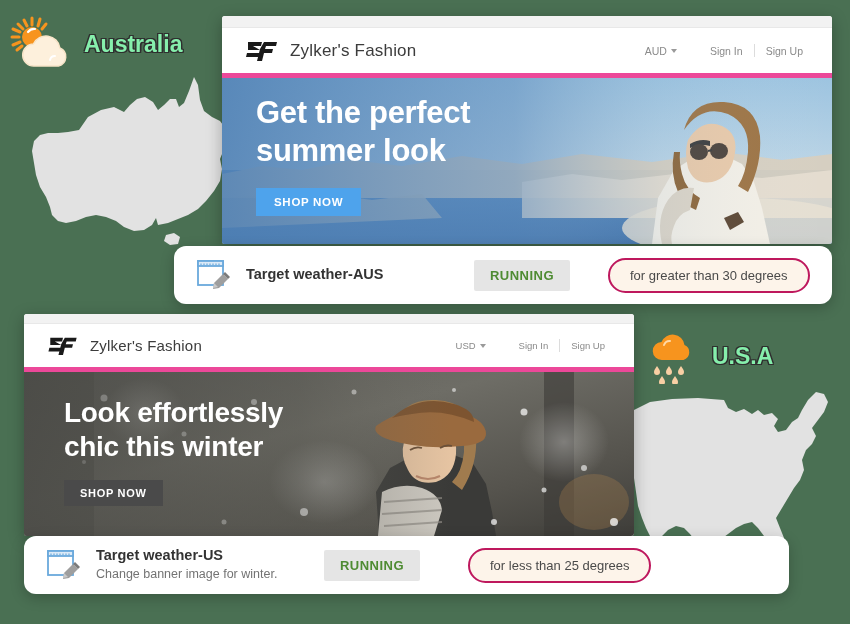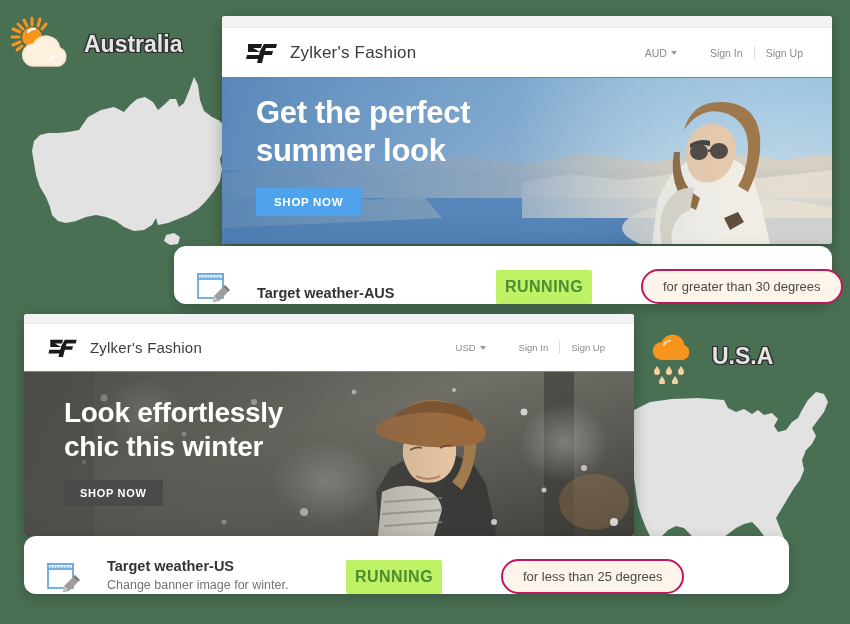--- a/index.html
+++ b/index.html
@@ -20,21 +20,21 @@
   
   .weather-label {
     position: absolute;
     display: flex; align-items: center; gap: 12px;
   }
   #weather-aus { left: 8px; top: 16px; }
   #weather-usa { left: 648px; top: 328px; }
   .weather-icon { width: 64px; height: 56px; flex: 0 0 auto; }
   #weather-usa .weather-icon { width: 52px; height: 56px; }
   .weather-text {
-    font-size: 23px; font-weight: bold; color: #e5e5e5;
+    font-size: 23px; font-weight: bold; color: #86efac;
     letter-spacing: 0px;
     -webkit-text-stroke: 1.4px #2f2f2f;
     paint-order: stroke fill;
     text-shadow:
       -1.3px -1.3px 0 #2f2f2f,  1.3px -1.3px 0 #2f2f2f,
       -1.3px  1.3px 0 #2f2f2f,  1.3px  1.3px 0 #2f2f2f;
   }
 
   
   .window {
@@ -47,21 +47,21 @@
   #window-aus { left: 222px; top: 16px; width: 610px; height: 228px; }
   #window-us  { left: 24px;  top: 314px; width: 610px; height: 222px; }
 
   .chrome-bar { height: 12px; background: #f2f2f2; border-bottom: 1px solid #e8e8e8; }
   #window-us .chrome-bar { height: 10px; }
 
   .site-header {
     height: 50px; background: #fff;
     display: flex; align-items: center;
     padding: 0 18px 0 24px;
-    border-bottom: 1px solid #ec4899;
+    border-bottom: 5px solid #ec4899;
   }
   #window-us .site-header { height: 48px; }
 
   .brand { display: flex; align-items: center; gap: 12px; }
   .brand-mark { width: 32px; height: 22px; flex: 0 0 auto; }
   #window-us .brand-mark { width: 30px; height: 20px; }
   .brand-name {
     font-size: 17px; color: #3c3c3c; letter-spacing: .2px;
   }
   #window-us .brand-name { font-size: 15px; }
@@ -105,36 +105,35 @@
     border-radius: 0;
   }
   #window-us .shop-btn { margin-top: 16px; padding: 7px 16px; font-size: 11px; }
 
   
   .status-card {
     position: absolute;
     background: #ffffff;
     border-radius: 12px;
     box-shadow: 0 4px 14px rgba(0,0,0,.22);
-    display: flex; align-items: flex-end;
+    display: flex; align-items: center;
     padding: 0 22px;
-    gap: 11px;
   }
   #card-aus { left: 174px; top: 246px; width: 658px; height: 58px; }
   #card-us  { left: 24px;  top: 536px; width: 765px; height: 58px; }
 
   .card-icon { width: 34px; height: 32px; flex: 0 0 auto; margin-right: 16px; }
   .card-text { width: 228px; flex: 0 0 auto; }
   .card-title { font-size: 14.5px; font-weight: bold; color: #333; line-height: 1.35; }
   .card-sub { font-size: 12.5px; color: #737373; line-height: 1.4; }
 
   .badge-running {
     width: 96px; text-align: center;
-    background: #bef264; color: #4e8b32;
-    font-size: 16px; font-weight: bold; letter-spacing: .5px;
+    background: #e5e5e5; color: #4e8b32;
+    font-size: 13px; font-weight: bold; letter-spacing: .5px;
     padding: 8px 0; border-radius: 2px;
     flex: 0 0 auto;
   }
   .pill-condition {
     margin-left: 38px;
     background: #fdf4ea;
     border: 2px solid #be185d;
     color: #4a4a4a;
     font-size: 13px;
     padding: 8px 20px;

